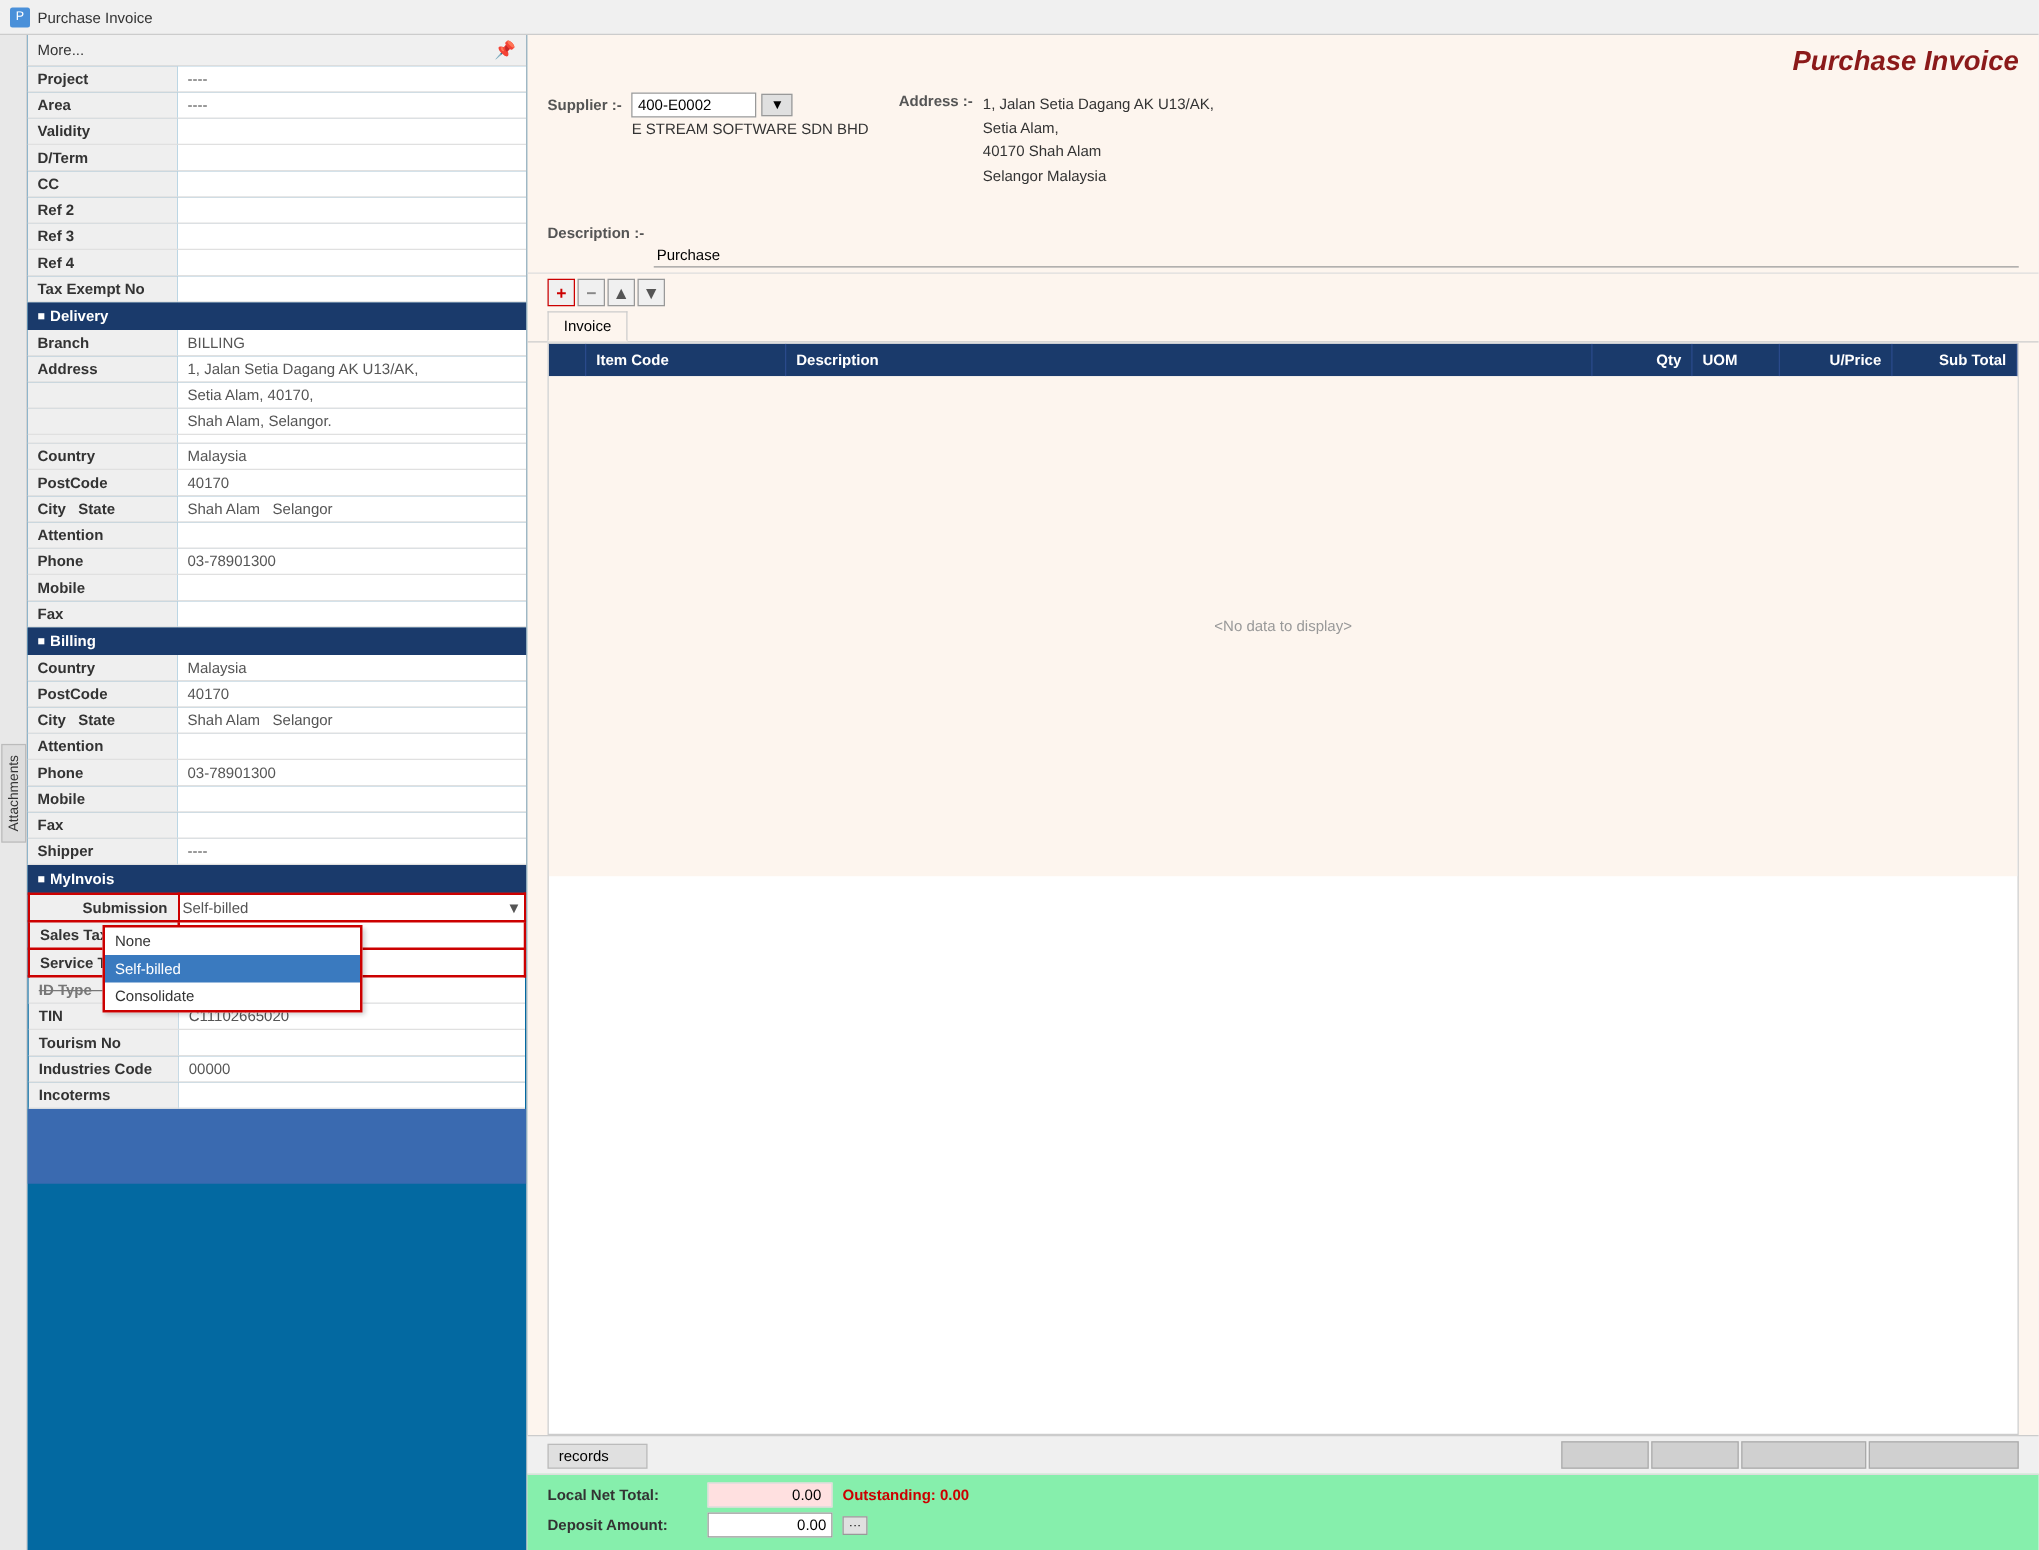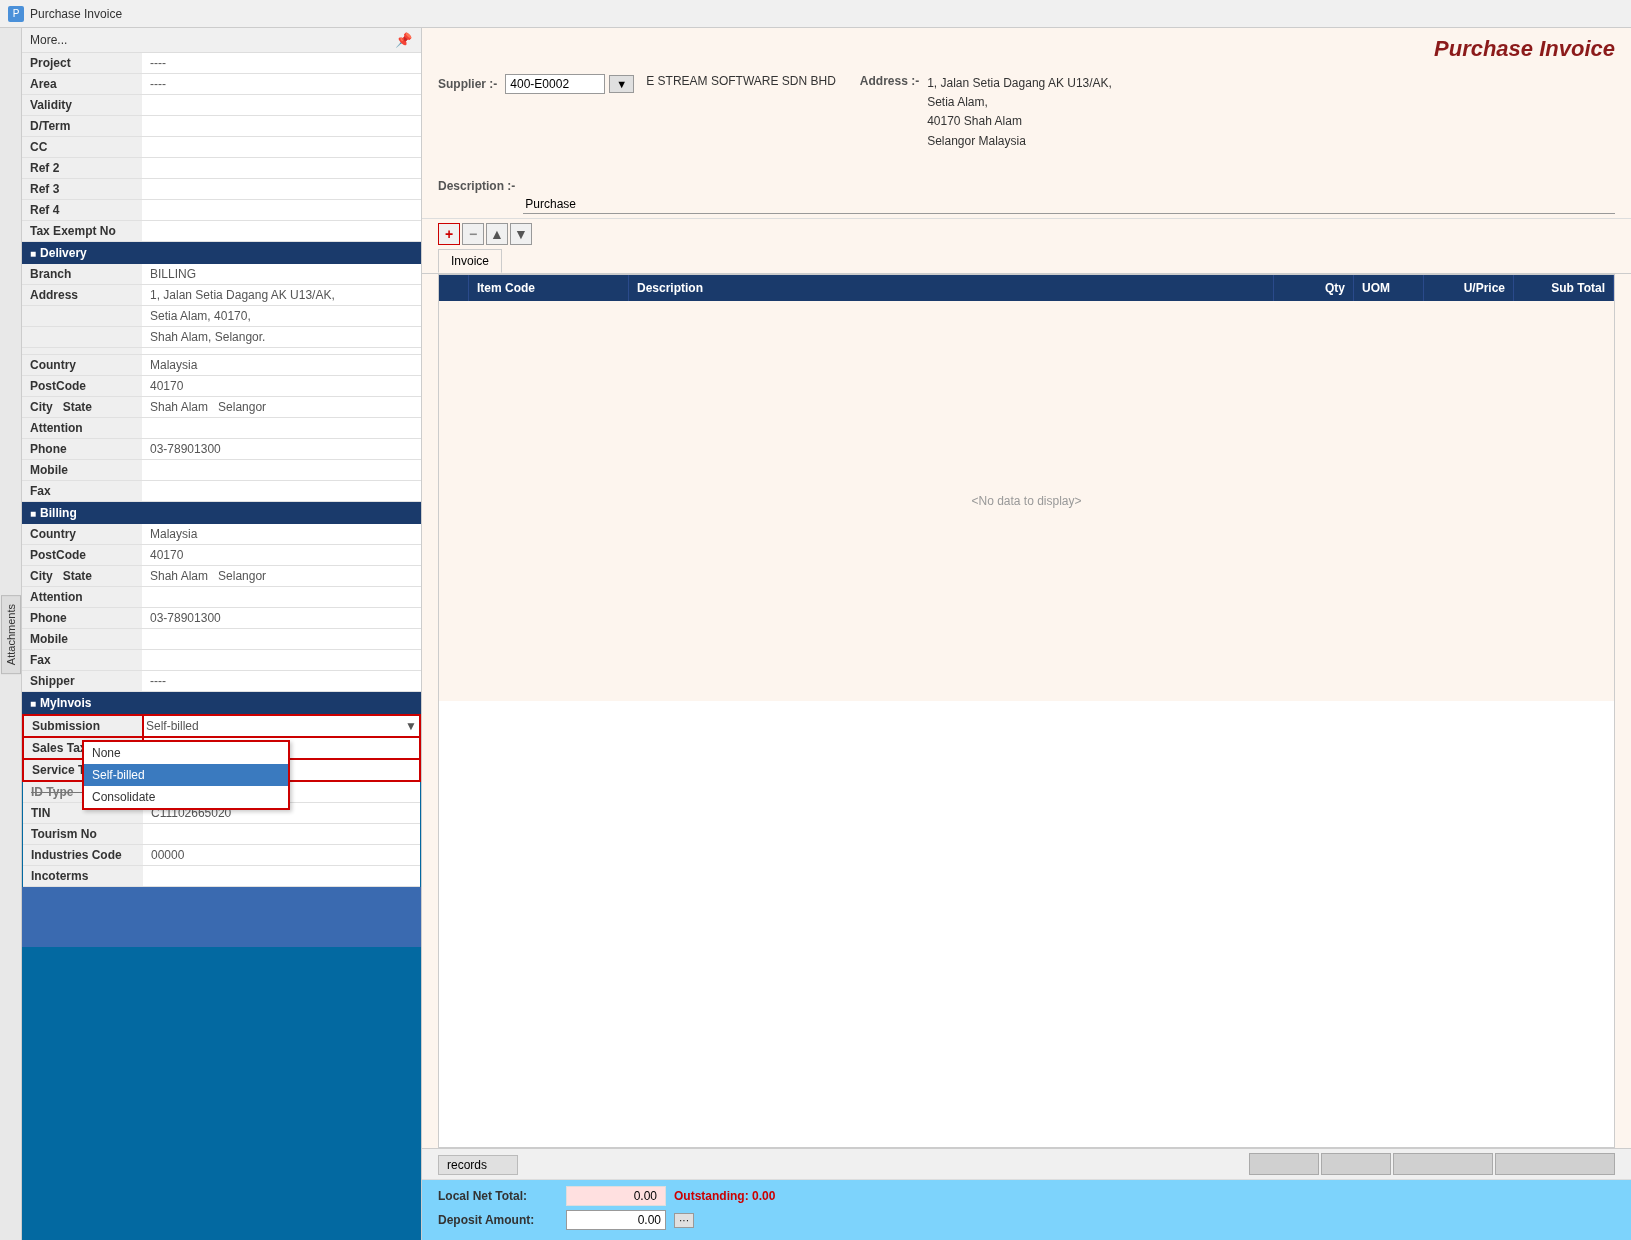--- a/index.html
+++ b/index.html
@@ -197,21 +197,21 @@
       padding: 4px 16px;
       display: flex;
       align-items: flex-end;
       gap: 8px;
       border-top: 1px solid #ccc;
       background: #f0f0f0;
     }
 
     .bottom-section {
       padding: 6px 16px;
-      background: #7dd3fc;
+      background: #86efac;
       border-top: 1px solid #ddd;
     }
     .bottom-row {
       display: flex;
       align-items: center;
       gap: 8px;
       margin-bottom: 4px;
     }
     .bottom-label { font-weight: bold; color: #333; min-width: 120px; }
     .bottom-value-box {
@@ -425,21 +425,21 @@
       </table>
 
     <div class="section-header">
       <span class="collapse-icon">■</span>
       <span>MyInvois</span>
     </div>
     <div class="myinvois-section">
       <table class="form-table">
         <tbody>
             <tr class="submission-row" style="position:relative;">
-          <td style="border: 2px solid #cc0000; background: #efefef;">Submission</td>
+          <td style="border: 2px solid #cc0000; background: #efefef; text-align: right;">Submission</td>
           <td style="border: 2px solid #cc0000; background: white; padding: 2px;">
             <div style="display:flex; align-items:center; justify-content:space-between;">
               <span>Self-billed</span>
               <span style="cursor:pointer;">▼</span>
             </div>
           </td>
         </tr>
         <tr style="border: 2px solid #cc0000;">
           <td style="border: 2px solid #cc0000;">Sales Tax No</td>
           <td style="border: 2px solid #cc0000;"></td>
@@ -481,21 +481,21 @@
     <div style="height: 60px; background: #3a6ab0;"></div>
   </div>
 
   <div class="right-panel">
     <div class="right-header">
       <div class="page-title">Purchase Invoice</div>
     </div>
 
     <div style="padding: 4px 16px; display: flex; align-items: flex-start; gap: 8px;">
       <span style="font-weight:bold; color:#555; white-space:nowrap; padding-top:3px;">Supplier :-</span>
-      <div style="display:flex; gap:12px;">
+      <div style="display:flex; flex-direction:column; gap:2px;">
         <div style="display:flex; align-items:center; gap:4px;">
           <input type="text" value="400-E0002" style="border: 1px solid rgb(153, 153, 153); padding: 2px 4px; width: 100px; font-size: 12px;">
           <button style="border:1px solid #999; background:#e0e0e0; padding:2px 6px; cursor:pointer; font-size:11px;">▼</button>
         </div>
         <div style="font-size:12px; color:#333;">E STREAM SOFTWARE SDN BHD</div>
       </div>
       <div style="margin-left: 16px;">
         <div style="display:flex; gap:8px;">
           <span style="font-weight:bold; color:#555; white-space:nowrap;">Address :-</span>
           <div style="line-height:1.6; color:#333;">

